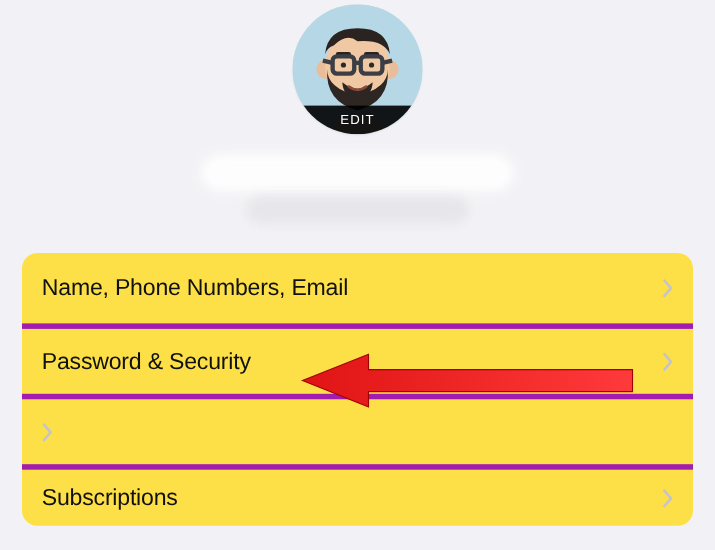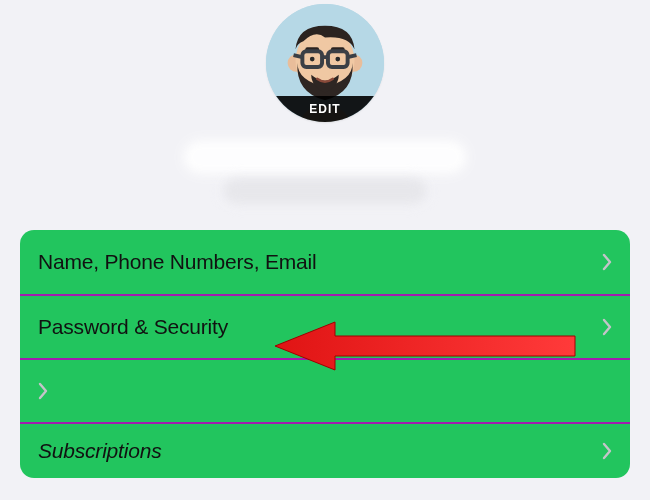--- a/index.html
+++ b/index.html
@@ -31,21 +31,21 @@
       position: absolute;
       bottom: 0; left: 0; right: 0;
       height: 26px;
       background: rgba(0,0,0,0.9);
       color: #fff;
       font-size: 12px;
       letter-spacing: 1px;
       display: flex;
       align-items: center;
       justify-content: center;
-      font-weight: 700;
+      font-weight: 400;
     }
     .name-block {
       margin-top: 20px;
       display: flex;
       flex-direction: column;
       align-items: center;
       gap: 8px;
     }
     .name-blur {
       width: 280px; height: 30px;
@@ -57,41 +57,41 @@
     }
     .email-blur {
       width: 200px; height: 22px;
       background: #e6e6ea;
       border-radius: 12px;
       filter: blur(4px);
       opacity: 0.9;
       box-shadow: 0 0 12px #e6e6ea;
     }
     .panel {
-      background: #22c55e;
+      background: #fde047;
       margin: 28px 20px 0 20px;
       border-radius: 14px;
     }
     .row {
       display: flex;
       align-items: center;
       justify-content: space-between;
       padding: 0 18px;
       height: 64px;
       cursor: pointer;
     }
-    .row + .row { border-top: 2px solid #a21caf; }
+    .row + .row { border-top: 5px solid #a21caf; }
     .row-label {
       font-size: 21px;
       color: #111;
       letter-spacing: -0.2px;
     }
     .chevron svg { width: 10px; height: 18px; display: block; }
     .chevron path { stroke: #c4c4c9; stroke-width: 2.4; fill: none; stroke-linecap: round; stroke-linejoin: round; }
-    .panel .row:last-child { height: 56px; font-style: italic; }
+    .panel .row:last-child { height: 56px; }
     .arrow-annot {
       position: absolute;
       left: 275px;
       top: 322px;
       width: 300px;
       height: 70px;
       pointer-events: none;
     }
     .arrow-annot svg { width: 100%; height: 100%; overflow: visible; }
   </style>

